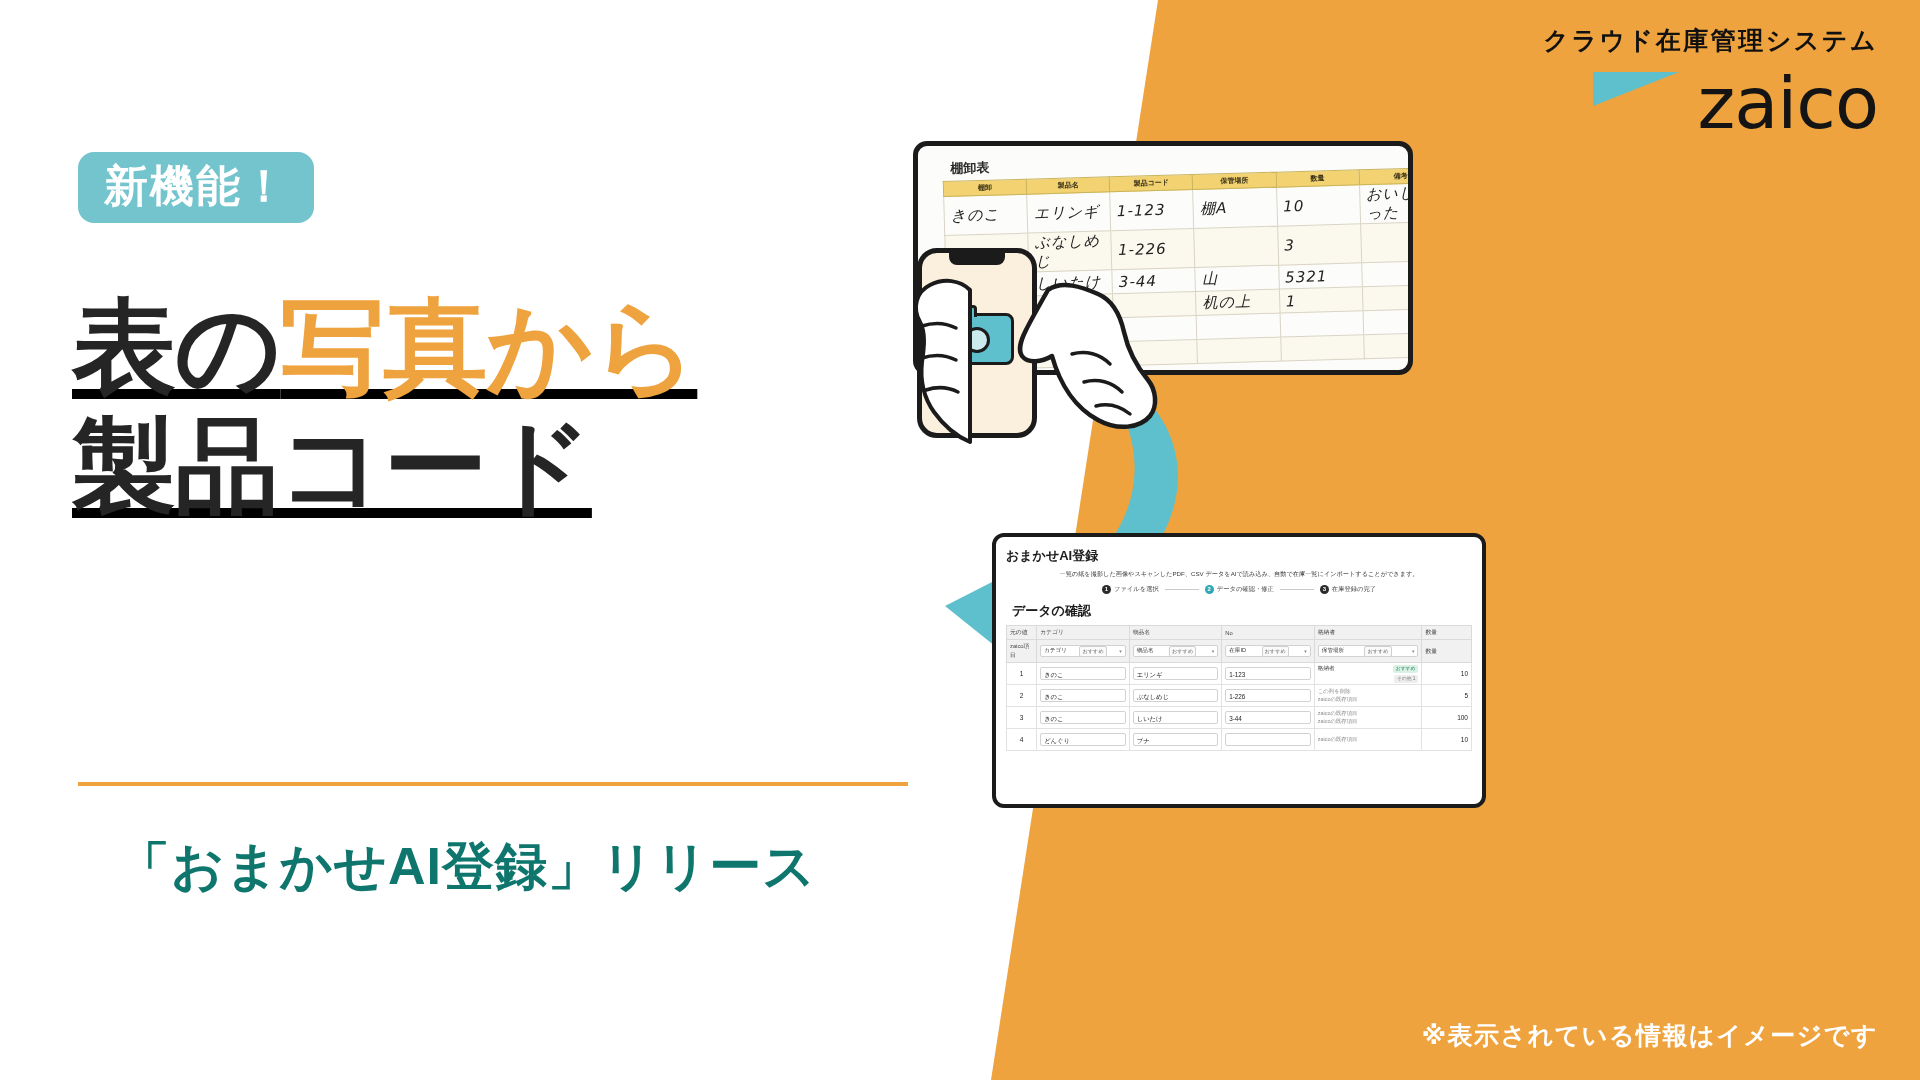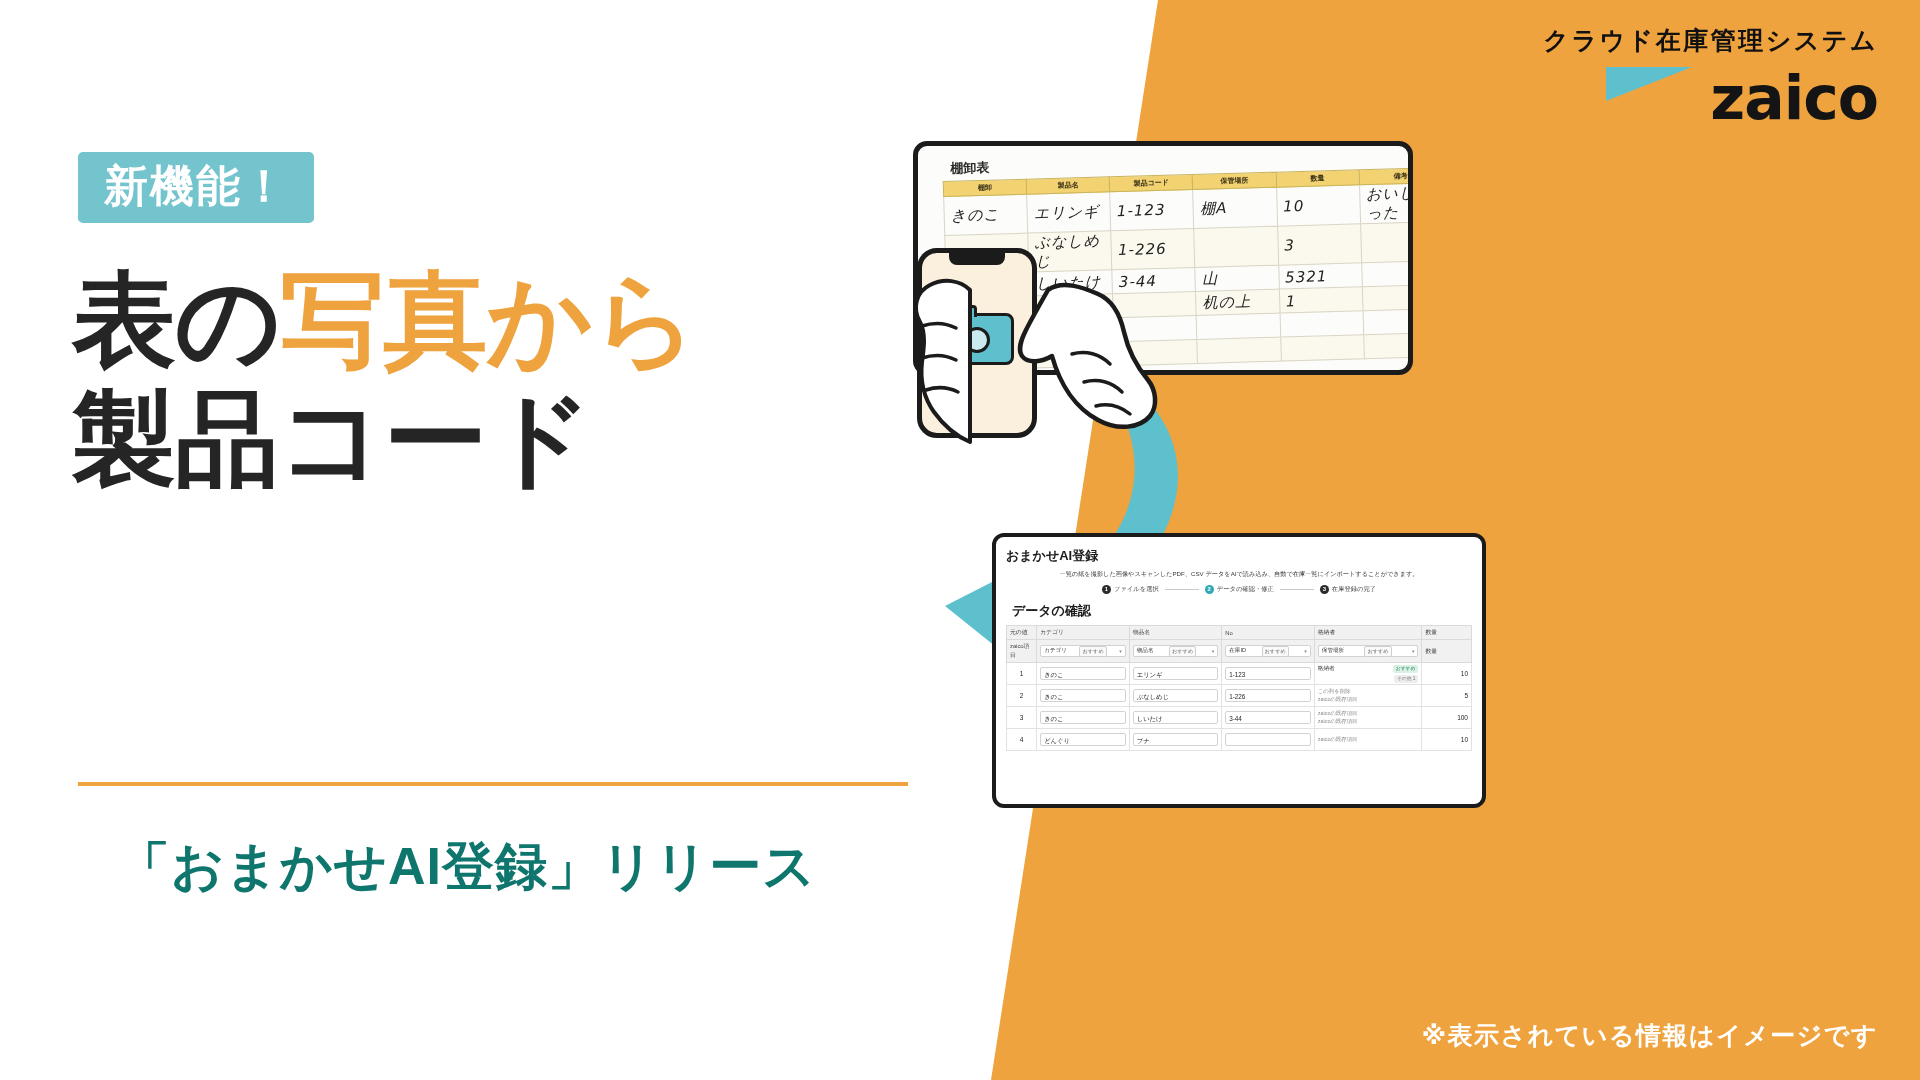--- a/index.html
+++ b/index.html
@@ -25,30 +25,30 @@
     left: 0; top: 0;
     width: 1010px; height: 1080px;
     z-index: 3;
   }
 
   #new-feature-badge {
     position: absolute;
     left: 78px; top: 152px;
     background: #74C4CE;
     color: #ffffff;
-    border-radius: 5px;
+    border-radius: 16px;
     padding: 10px 26px 13px 26px;
     font-size: 44px;
     font-weight: bold;
     letter-spacing: 2px;
     line-height: 1.1;
     white-space: nowrap;
   }
 
-  #headline { position: absolute; left: 72px; top: 261px; }
+  #headline { position: absolute; left: 72px; top: 288px; text-decoration: underline; }
   .head-line {
     font-size: 104px;
     font-weight: bold;
     line-height: 1.14;
     letter-spacing: -1px;
     white-space: nowrap;
   }
   .hl-black { color: #252525; }
   .hl-orange { color: #EFA33E; }
 
@@ -100,22 +100,22 @@
     border-left: 86px solid #5EC0CC;
     border-bottom: 34px solid transparent;
   }
   #logo-mark .tri-bot {
     position: absolute; left: 0; bottom: 0;
     width: 0; height: 0;
     border-right: 86px solid #EFA33E;
     border-top: 34px solid transparent;
   }
   #logo-text {
-    font-size: 60px;
-    font-weight: bold;
+    font-size: 72px;
+    font-weight: normal;
     color: #141414;
     letter-spacing: -1px;
     line-height: 1;
     font-family: "DejaVu Sans", sans-serif;
   }
 
   
   #paper-card {
     position: absolute;
     left: 913px; top: 141px;

